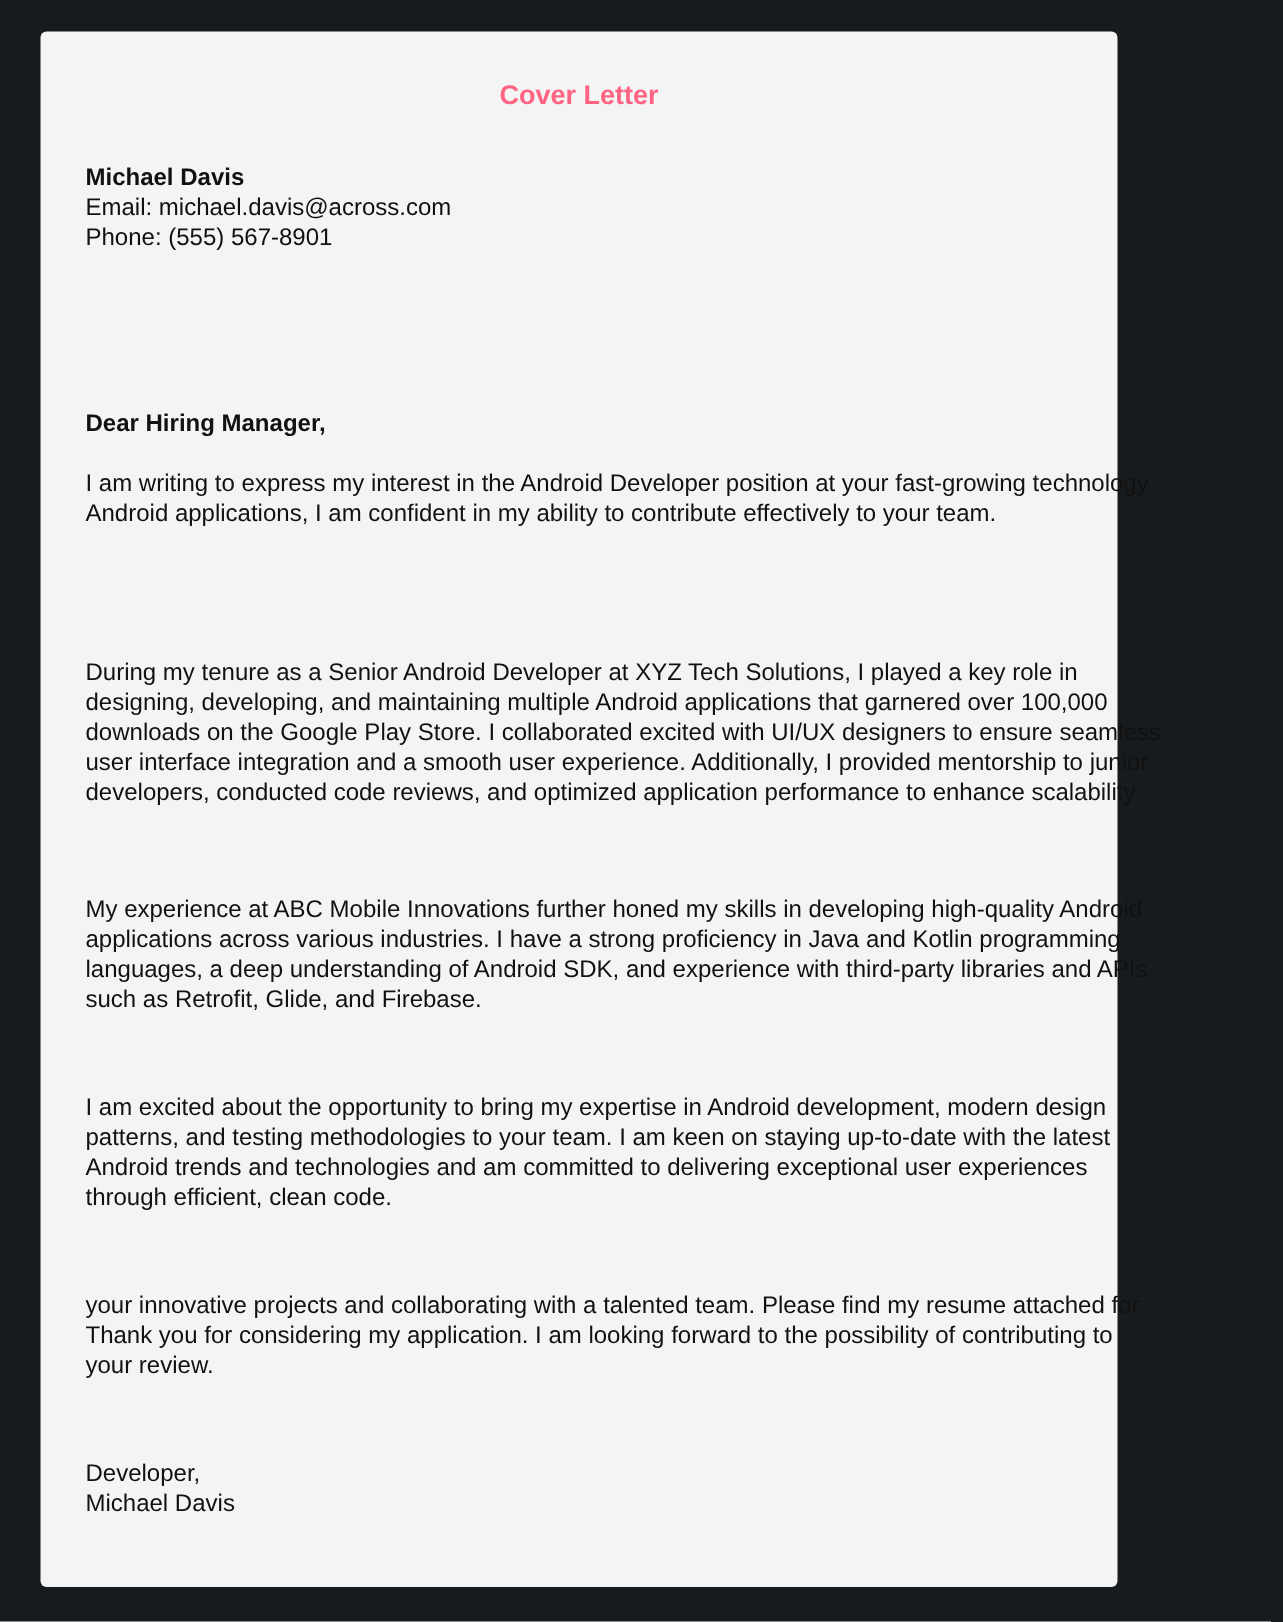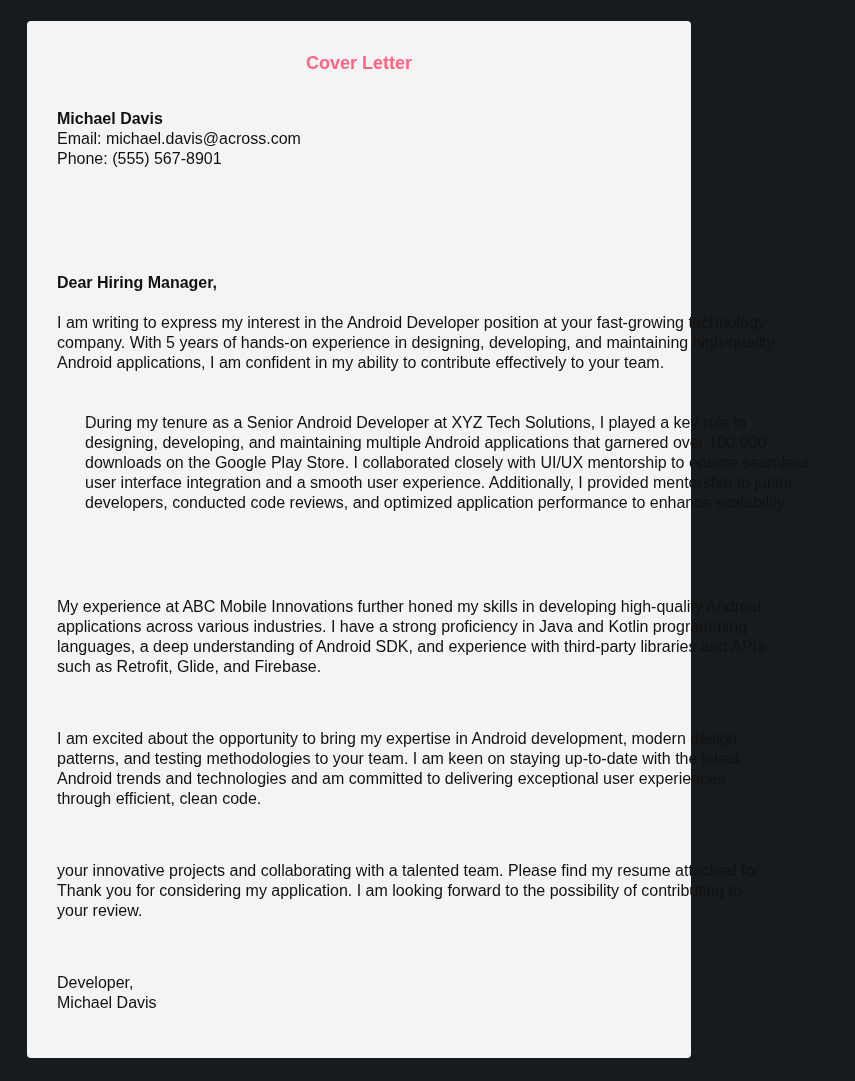--- a/index.html
+++ b/index.html
@@ -8,21 +8,21 @@
     width: 855px;
     height: 1081px;
     position: relative;
     font-family: "Liberation Sans", sans-serif;
     color: #111111;
   }
   .card {
     position: absolute;
     left: 27px;
     top: 21px;
-    width: 664px;
+    width: 718px;
     height: 1037px;
     background: #f4f4f4;
     border-radius: 4px;
     box-sizing: border-box;
     padding: 0 30px;
   }
   .title {
     position: absolute;
     left: 0; right: 0;
     top: 31px;
@@ -52,28 +52,27 @@
   <div class="block" style="top:88px;">
     <span class="line bold">Michael Davis</span>
     <span class="line">Email: michael.davis@across.com</span>
     <span class="line">Phone: (555) 567-8901</span>
   </div>
 
   <div class="block bold" style="top:220px;margin-top:32px;">Dear Hiring Manager,</div>
 
   <div class="block" style="top:292px;">
     <span class="line">I am writing to express my interest in the Android Developer position at your fast-growing technology</span>
-    <span class="line">company. With 5 years of hands-on experience in designing, developing, and maintaining high-quality</span>
     <span class="line">Android applications, I am confident in my ability to contribute effectively to your team.</span>
   </div>
 
-  <div class="block" style="top:392px;margin-left:28px;">
+  <div class="block" style="top:418px;">
     <span class="line">During my tenure as a Senior Android Developer at XYZ Tech Solutions, I played a key role in</span>
     <span class="line">designing, developing, and maintaining multiple Android applications that garnered over 100,000</span>
-    <span class="line">downloads on the Google Play Store. I collaborated closely with UI/UX mentorship to ensure seamless</span>
+    <span class="line">downloads on the Google Play Store. I collaborated excited with UI/UX designers to ensure seamless</span>
     <span class="line">user interface integration and a smooth user experience. Additionally, I provided mentorship to junior</span>
     <span class="line">developers, conducted code reviews, and optimized application performance to enhance scalability</span>
   </div>
 
   <div class="block" style="top:576px;">
     <span class="line">My experience at ABC Mobile Innovations further honed my skills in developing high-quality Android</span>
     <span class="line">applications across various industries. I have a strong proficiency in Java and Kotlin programming</span>
     <span class="line">languages, a deep understanding of Android SDK, and experience with third-party libraries and APIs</span>
     <span class="line">such as Retrofit, Glide, and Firebase.</span>
   </div>

